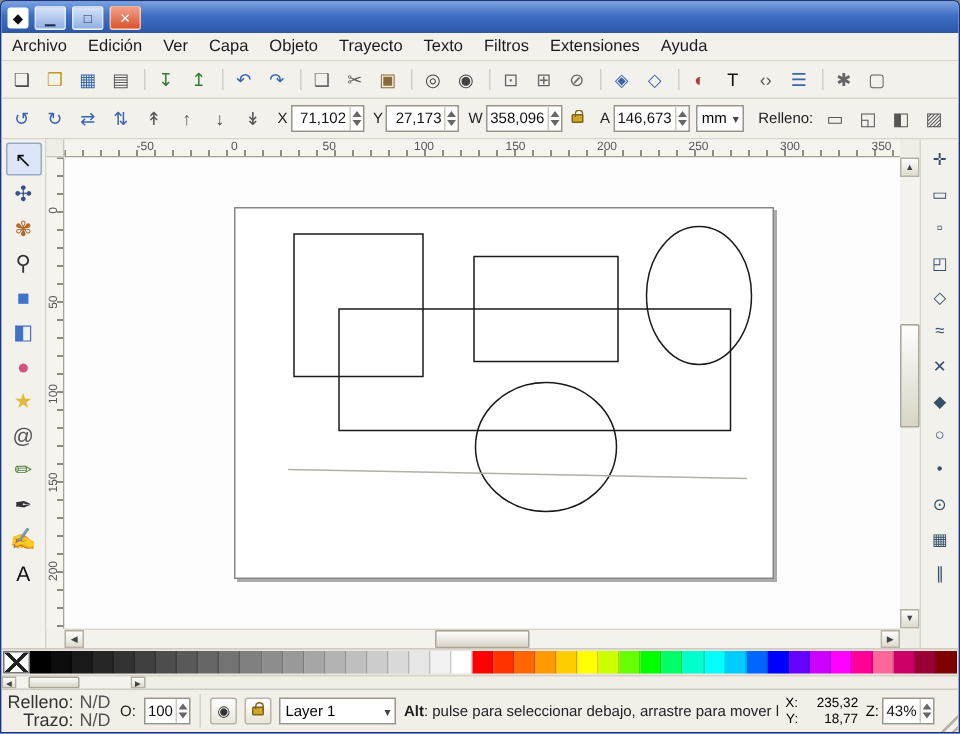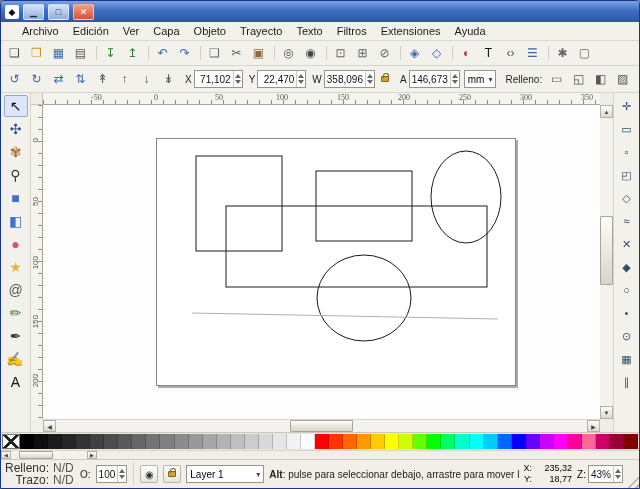--- a/index.html
+++ b/index.html
@@ -16,21 +16,21 @@
               justify-content:center; font-size:9px; color:#111; }
   .win-title { flex:1; color:#fff; font-size:11px; font-weight:bold; text-shadow:1px 1px 1px rgba(0,0,0,.55);
                white-space:nowrap; overflow:hidden; }
   .tb-btn { width:21px; height:16px; border:1px solid rgba(255,255,255,.55); border-radius:2px;
             background:linear-gradient(#d6e3f8,#8fb0e0); color:#1a2c4e; font-size:9px;
             display:flex; align-items:center; justify-content:center; }
   .tb-btn.close { background:linear-gradient(#f0a088,#d9512c); color:#fff; }
 
   
   .menubar { height:19px; flex:none; display:flex; align-items:stretch; background:#f3f1ec;
-             border-bottom:1px solid #ddd8cd; padding-left:14px; }
+             border-bottom:1px solid #ddd8cd; padding-left:0; }
   .menu-item { font-size:11px; padding:2px 7px; display:flex; align-items:center; color:#1a1a1a; }
 
   
   .toolbar { flex:none; display:flex; align-items:center; background:#f3f1ec;
              border-bottom:1px solid #d9d4c9; padding:2px 3px; gap:1px; }
   .cmdbar { height:25px; } .ctlbar { height:27px; }
   .tbtn { width:21px; height:20px; display:flex; align-items:center; justify-content:center;
           border:1px solid transparent; border-radius:2px; flex:none; }
   .tbtn .glyph { font-size:12px; line-height:1; }
   .tbtn.sep { width:7px; position:relative; }
@@ -64,21 +64,21 @@
              display:flex; flex-direction:column; align-items:center; padding-top:2px; gap:1px; }
   .toolbtn { width:24px; height:22px; flex:none; display:flex; align-items:center; justify-content:center;
              border:1px solid transparent; border-radius:2px; }
   .toolbtn.active { background:#dce6f8; border-color:#98a8c8; }
   .tool-glyph { font-size:14px; line-height:1; }
 
   .center { flex:1; min-width:0; display:grid; grid-template-columns:12px 1fr; grid-template-rows:12px 1fr 13px; }
   .ruler-corner { background:#efede6; border-right:1px solid #c9c4b8; border-bottom:1px solid #c9c4b8; }
   .hruler { position:relative; background:#f6f4ee; border-bottom:1px solid #a9a498; overflow:hidden;
             background-image:repeating-linear-gradient(to right,#8f8b80 0 1px,transparent 1px 12px);
-            background-size:100% 4px; background-repeat:no-repeat; background-position:0 100%;font-family:Liberation Serif, serif; }
+            background-size:100% 4px; background-repeat:no-repeat; background-position:0 100%; }
   .hmark { position:absolute; top:0; font-size:8px; color:#555; }
   .vruler { position:relative; background:#f6f4ee; border-right:1px solid #a9a498; overflow:hidden;
             background-image:repeating-linear-gradient(to bottom,#8f8b80 0 1px,transparent 1px 12px);
             background-size:4px 100%; background-repeat:no-repeat; background-position:100% 0; }
   .vmark { position:absolute; left:0; font-size:8px; color:#555; writing-mode:vertical-rl; transform:rotate(180deg); }
 
   .canvas { position:relative; background:#fdfdfd; overflow:hidden; }
   .page { position:absolute; background:#fff; border:1px solid #878787; box-shadow:2px 2px 0 rgba(0,0,0,.32); }
   .canvas svg { position:absolute; inset:0; width:100%; height:100%; }
 
@@ -342,21 +342,21 @@
             <span class="spin-arrows">
               <i class="up"></i>
               <i class="dn"></i>
             </span>
           </span>
         </label>
       
         <label class="ctl-field" style="display:inline-flex;align-items:center">
           <span class="ctl-label">Y</span>
           <span class="spinbox">
-            <span class="spin-value">22,470</span>
+            <span class="spin-value">27,173</span>
             <span class="spin-arrows">
               <i class="up"></i>
               <i class="dn"></i>
             </span>
           </span>
         </label>
       
         <label class="ctl-field" style="display:inline-flex;align-items:center">
           <span class="ctl-label">W</span>
           <span class="spinbox">

